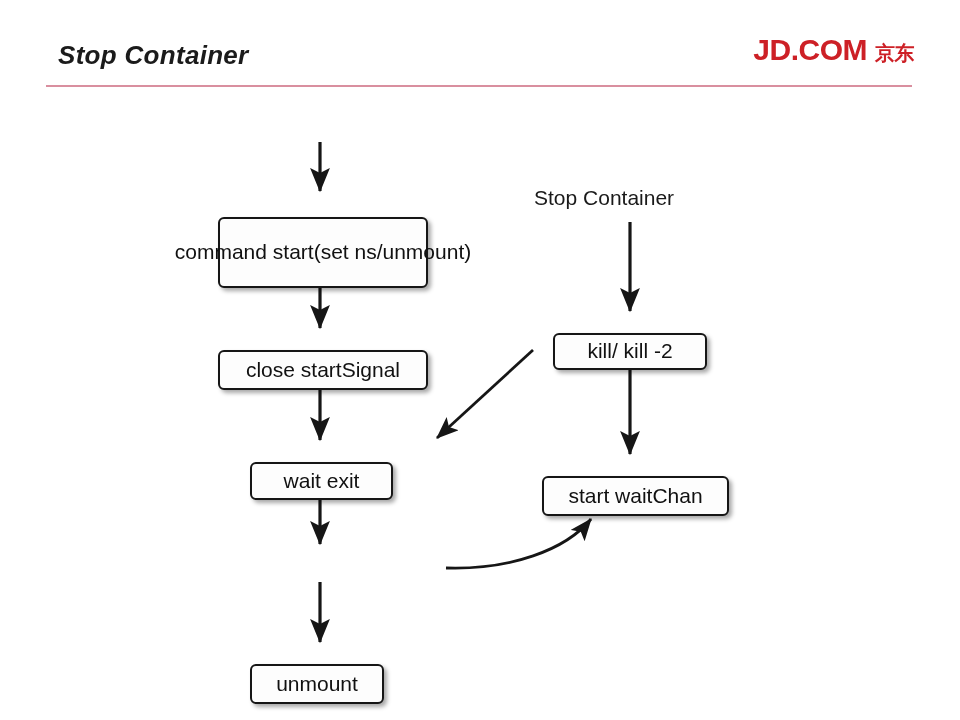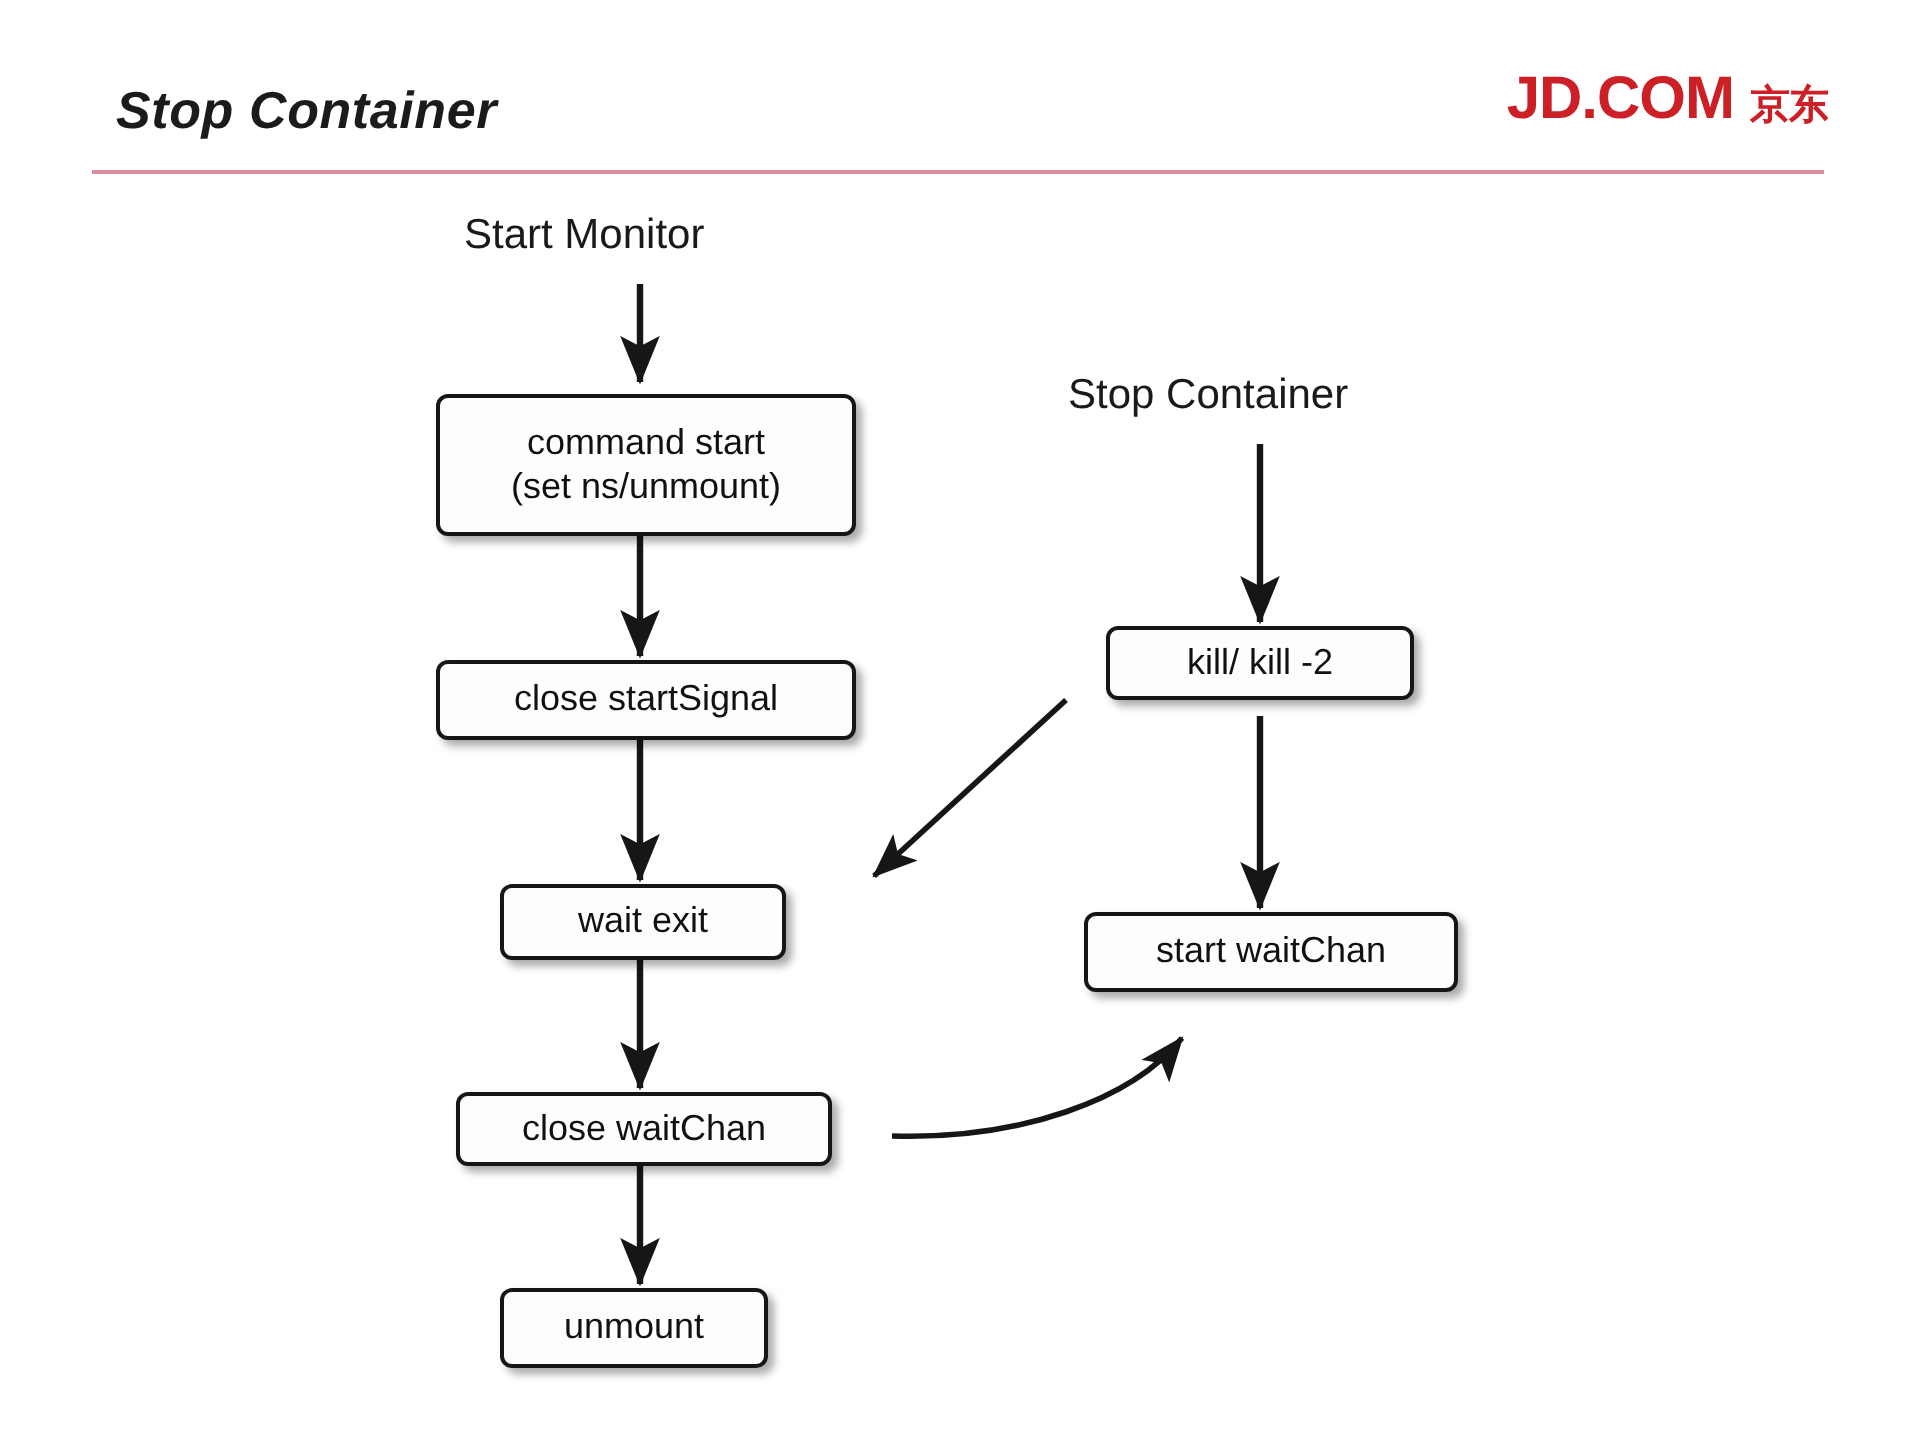--- a/index.html
+++ b/index.html
@@ -75,28 +75,29 @@
   }
 
   .flow-node {
     position: absolute;
     box-sizing: border-box;
     border: 2px solid #161616;
     border-radius: 6px;
     background: #fdfdfd;
     color: #111111;
     display: flex;
-    flex-direction: column;
+    flex-direction: row;
     align-items: center;
     justify-content: center;
-    font-size: 18px;
+    font-size: 21px;
     line-height: 1.18;
     text-align: center;
     box-shadow: 3px 3px 4px rgba(0,0,0,0.34);
     white-space: nowrap;
+    margin-top: 20px;
   }
   .flow-node .line2 { display: block; }
 
   .flow-label {
     position: absolute;
     font-size: 21px;
     color: #1a1a1a;
     white-space: nowrap;
   }
 </style>
@@ -138,40 +139,36 @@
 
     <line x1="630" y1="130" x2="630" y2="219" stroke="#161616" stroke-width="3.2" marker-end="url(#arrowhead)"></line>
 
     <line x1="630" y1="266" x2="630" y2="362" stroke="#161616" stroke-width="3.2" marker-end="url(#arrowhead)"></line>
 
     <line x1="533" y1="258" x2="437" y2="346" stroke="#161616" stroke-width="2.8" marker-end="url(#arrowhead-thin)"></line>
 
     <path d="M 446 476 C 510 478, 566 458, 591 427" fill="none" stroke="#161616" stroke-width="2.8" marker-end="url(#arrowhead-thin)"></path>
   </svg>
 
-  <div class="flow-label" style="left:232px; top:14px;">Start Monitor</div>
 
   <div class="flow-label" style="left:534px; top:94px;">Stop Container</div>
 
   <div class="flow-node" style="left:218px; top:105px; width:210px; height:71px;">
     <span>command start</span>
     <span class="line2">(set ns/unmount)</span>
   </div>
 
   <div class="flow-node" style="left:250px; top:350px; width:143px; height:38px;">
     <span>wait exit</span>
   </div>
 
   <div class="flow-node" style="left:218px; top:238px; width:210px; height:40px;">
     <span>close startSignal</span>
   </div>
 
-  <div class="flow-node" style="left:228px; top:454px; width:188px; height:37px;">
-    <span>close waitChan</span>
-  </div>
 
   <div class="flow-node" style="left:250px; top:552px; width:134px; height:40px;">
     <span>unmount</span>
   </div>
 
   <div class="flow-node" style="left:553px; top:221px; width:154px; height:37px;">
     <span>kill/ kill -2</span>
   </div>
 
   <div class="flow-node" style="left:542px; top:364px; width:187px; height:40px;">

